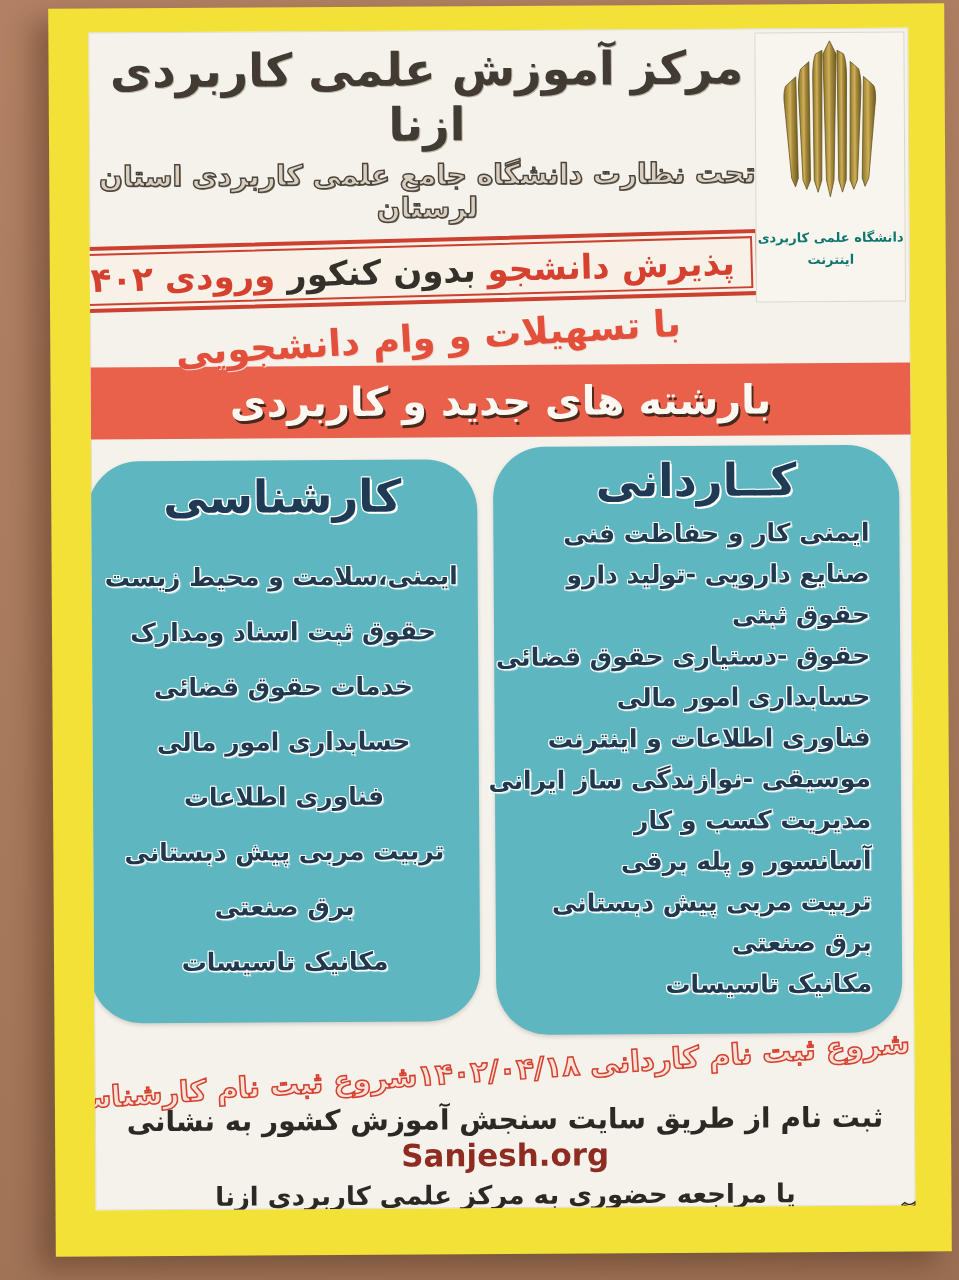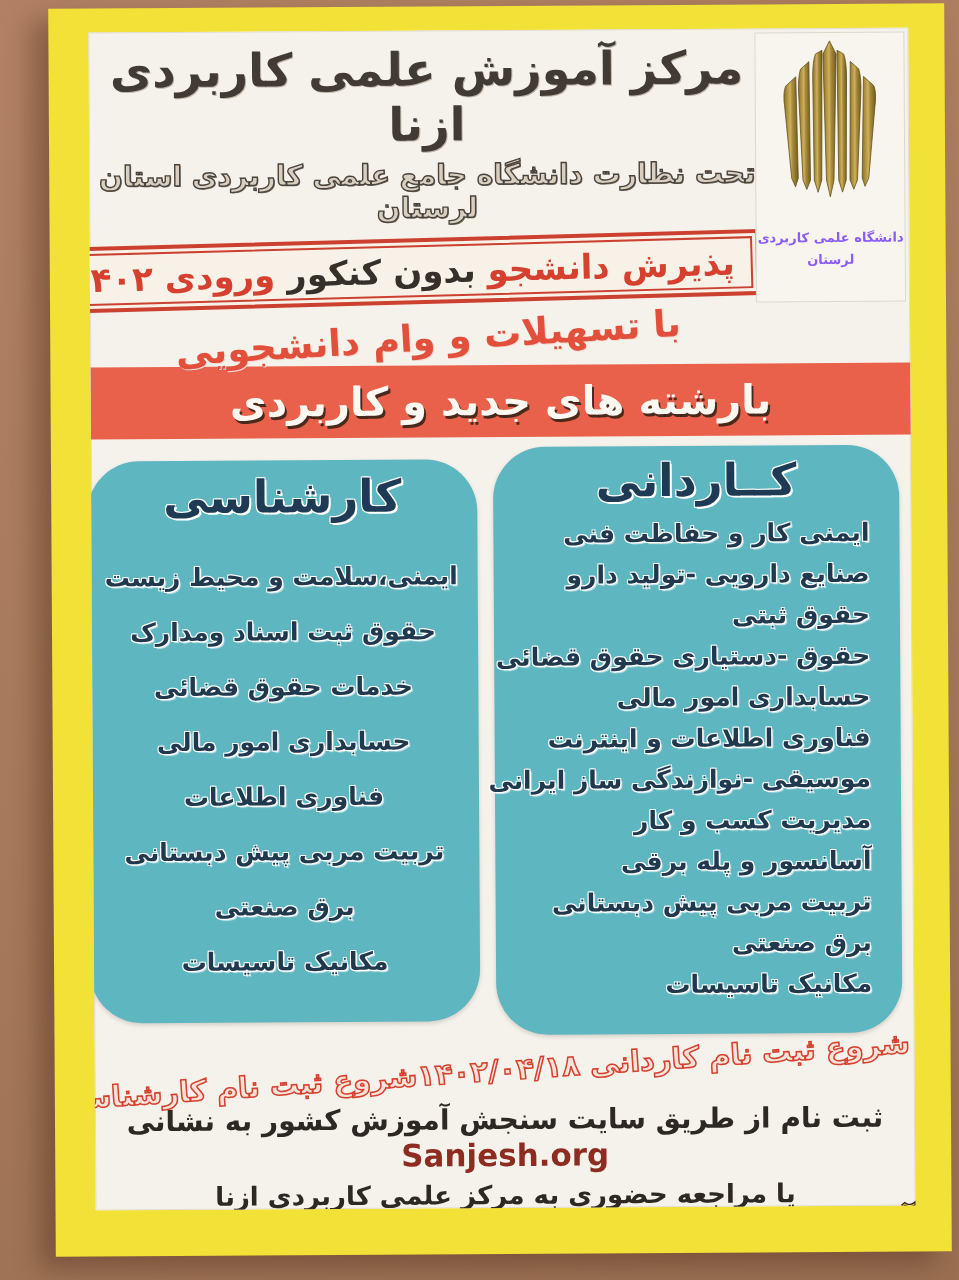--- a/index.html
+++ b/index.html
@@ -21,21 +21,21 @@
     box-shadow:inset 0 0 0 1px #e2ddd2;
   }
   
   .logo-box{
     position:absolute;top:4px;left:auto;right:4px;width:150px;height:270px;
     background:#f8f5ef;border:1px solid #ddd7cb;z-index:6;
     display:flex;flex-direction:column;align-items:center;justify-content:flex-start;
     padding-top:6px;box-sizing:border-box;
   }
   .logo-box svg{width:118px;height:188px;}
-  .logo-text{font-size:13px;font-weight:bold;color:#8b5cf6;text-align:center;line-height:1.7;}
+  .logo-text{font-size:13px;font-weight:bold;color:#0f766e;text-align:center;line-height:1.7;}
   
   .header-text{position:relative;margin-left:0;margin-right:0;padding:12px 150px 0 6px;z-index:2;}
   .main-title{
     font-size:46px;font-weight:bold;color:#413b33;text-align:center;line-height:1.2;
     text-shadow:1px 1px 0 #bdb5a7;
   }
   .subtitle{
     margin-top:6px;font-size:28px;font-weight:bold;text-align:center;
     color:#d9cfc0;-webkit-text-stroke:1.4px #4a443c;text-shadow:1px 1px 0 #7a7265;
   }
@@ -126,21 +126,21 @@
           <path d="M60 2 L67 16 L64 150 L60 168 L56 150 L53 16 Z"></path>
           <path d="M45 16 L52 12 L51 150 L47 163 L43 150 L42 40 Q42 24 45 16 Z"></path>
           <path d="M75 16 L68 12 L69 150 L73 163 L77 150 L78 40 Q78 24 75 16 Z"></path>
           <path d="M29 32 L38 24 L39 150 L35 160 L31 150 L27 60 Q26 42 29 32 Z"></path>
           <path d="M91 32 L82 24 L81 150 L85 160 L89 150 L93 60 Q94 42 91 32 Z"></path>
           <path d="M13 50 L24 40 L26 148 L23 157 L19 148 L12 72 Q10 58 13 50 Z"></path>
           <path d="M107 50 L96 40 L94 148 L97 157 L101 148 L108 72 Q110 58 107 50 Z"></path>
         </g>
       </svg>
       <div class="logo-text">دانشگاه علمی کاربردی</div>
-      <div class="logo-text">لرستان</div>
+      <div class="logo-text">اینترنت</div>
     </div>
 
     <div class="header-text">
       <div class="main-title">مرکز آموزش علمی کاربردی ازنا</div>
       <div class="subtitle">تحت نظارت دانشگاه جامع علمی کاربردی استان لرستان</div>
       <div class="stamp">
         <div class="stamp-inner"><span class="stamp-red">پذیرش دانشجو</span><span class="stamp-dark"> بدون کنکور </span><span class="stamp-red">ورودی ۱۴۰۲</span></div>
       </div>
       <div class="facilities">با تسهیلات و وام دانشجویی</div>
     </div>

